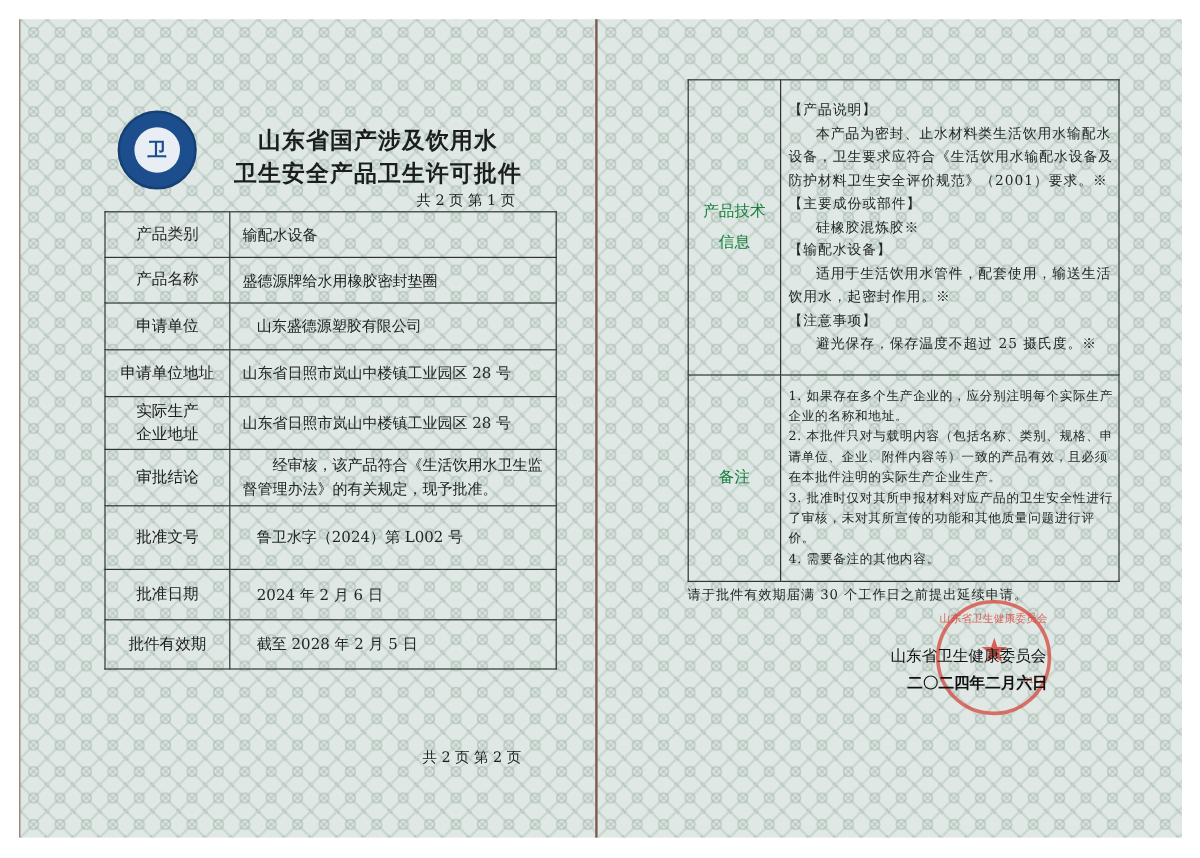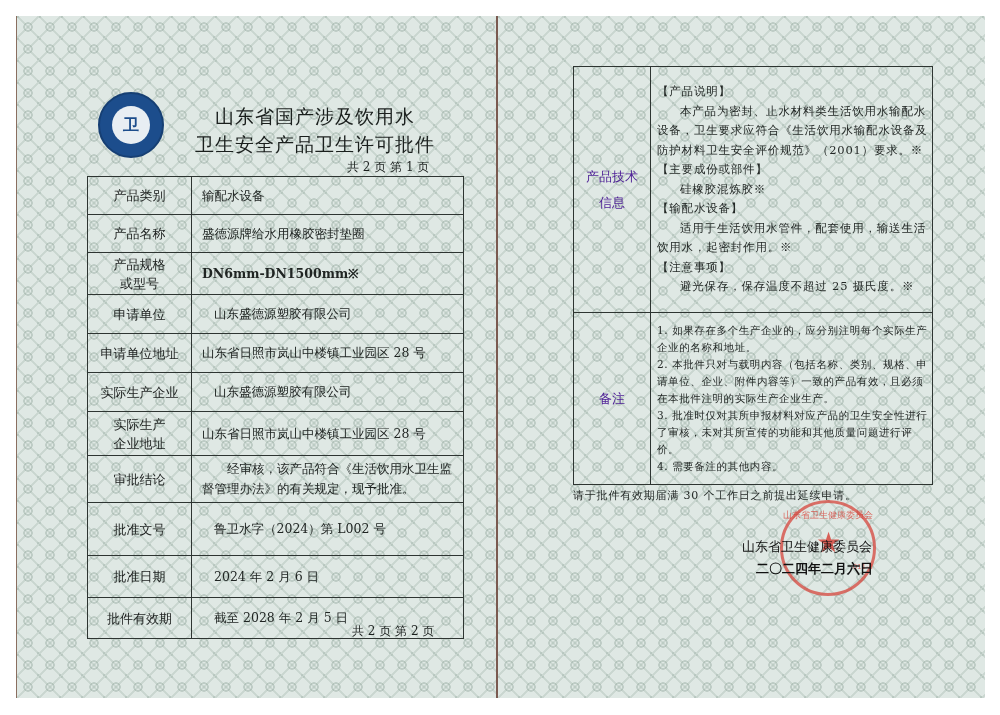--- a/index.html
+++ b/index.html
@@ -24,36 +24,36 @@
   .page-right { left:496px; top:16px; width:487px; height:682px; border-left:2px solid #7a5a50; }
 
   .logo {
     position:absolute; left:98px; top:92px; width:62px; height:62px; border-radius:50%;
     background:#1c4d8c; border:2px solid #163f73;
     display:flex; align-items:center; justify-content:center;
   }
   .logo-inner { width:38px; height:38px; border-radius:50%; background:#e8eef3; display:flex; align-items:center; justify-content:center; color:#1c4d8c; font-size:16px; font-weight:bold; }
   .title {
     position:absolute; left:150px; width:330px; text-align:center;
-    font-size:19px; font-weight:normal; letter-spacing:1px; color:#1a1f1d;
+    font-size:19px; font-weight:bold; letter-spacing:1px; color:#1a1f1d;
   }
   .title1 { top:104px; }
   .title2 { top:132px; }
   .pageno { position:absolute; font-size:12px; color:#1a1f1d; }
 
   table.grid { position:absolute; border-collapse:collapse; }
   table.grid td { border:1.5px solid #2e3532; padding:0; vertical-align:middle; }
   .left-table { left:87px; top:176px; width:377px; }
   .left-table td.label { width:103px; text-align:center; font-family:"DejaVu Sans","Liberation Sans",sans-serif; font-size:13px; color:#1c1f1e; line-height:19px; }
   .left-table td.value { font-size:12.5px; padding-left:10px; color:#202523; line-height:20px; }
   .left-table td.value.indent { padding-left:22px; }
   .bold { font-weight:bold; }
 
   .right-table { left:573px; top:66px; width:360px; }
-  .right-table td.label { width:76px; text-align:center; font-family:"DejaVu Sans","Liberation Sans",sans-serif; font-size:13px; line-height:26px; color:#4c1d95; }
+  .right-table td.label { width:76px; text-align:center; font-family:"DejaVu Sans","Liberation Sans",sans-serif; font-size:13px; line-height:26px; color:#15803d; }
   .right-table td.content { padding:2px 4px 2px 6px; font-size:11.5px; line-height:19.5px; color:#232826; letter-spacing:0.8px; }
   .notes td.content { font-size:10.5px; line-height:17px; letter-spacing:0.6px; padding:6px 4px 6px 6px; }
   .para { text-indent:2em; }
   .footnote { position:absolute; left:573px; top:488px; font-size:11px; letter-spacing:0.8px; color:#232826; }
   .issuer { position:absolute; left:742px; top:538px; font-family:"DejaVu Sans","Liberation Sans",sans-serif; font-size:13px; color:#111; }
   .issue-date { position:absolute; left:756px; top:560px; font-family:"DejaVu Sans","Liberation Sans",sans-serif; font-size:13px; color:#111;font-weight:bold; }
   .stamp {
     position:absolute; left:780px; top:500px; width:96px; height:96px; border-radius:50%;
     border:3px solid rgba(214,70,60,0.75); box-sizing:border-box;
   }
@@ -77,38 +77,27 @@
 <table class="grid left-table">
   <tbody>
       <tr style="height:38px">
     <td class="label">产品类别</td>
     <td class="value">输配水设备</td>
   </tr>
   <tr style="height:38px">
     <td class="label">产品名称</td>
     <td class="value">盛德源牌给水用橡胶密封垫圈</td>
   </tr>
-  <tr style="height:42px">
-    <td class="label">
-      <div>产品规格</div>
-      <div>或型号</div>
-    </td>
-    <td class="value bold">DN6mm-DN1500mm※</td>
-  </tr>
   <tr style="height:39px">
     <td class="label">申请单位</td>
     <td class="value indent">山东盛德源塑胶有限公司</td>
   </tr>
   <tr style="height:39px">
     <td class="label">申请单位地址</td>
     <td class="value">山东省日照市岚山中楼镇工业园区 28 号</td>
-  </tr>
-  <tr style="height:39px">
-    <td class="label">实际生产企业</td>
-    <td class="value indent">山东盛德源塑胶有限公司</td>
   </tr>
   <tr style="height:44px">
     <td class="label">
       <div>实际生产</div>
       <div>企业地址</div>
     </td>
     <td class="value">山东省日照市岚山中楼镇工业园区 28 号</td>
   </tr>
   <tr style="height:47px">
     <td class="label">审批结论</td>

